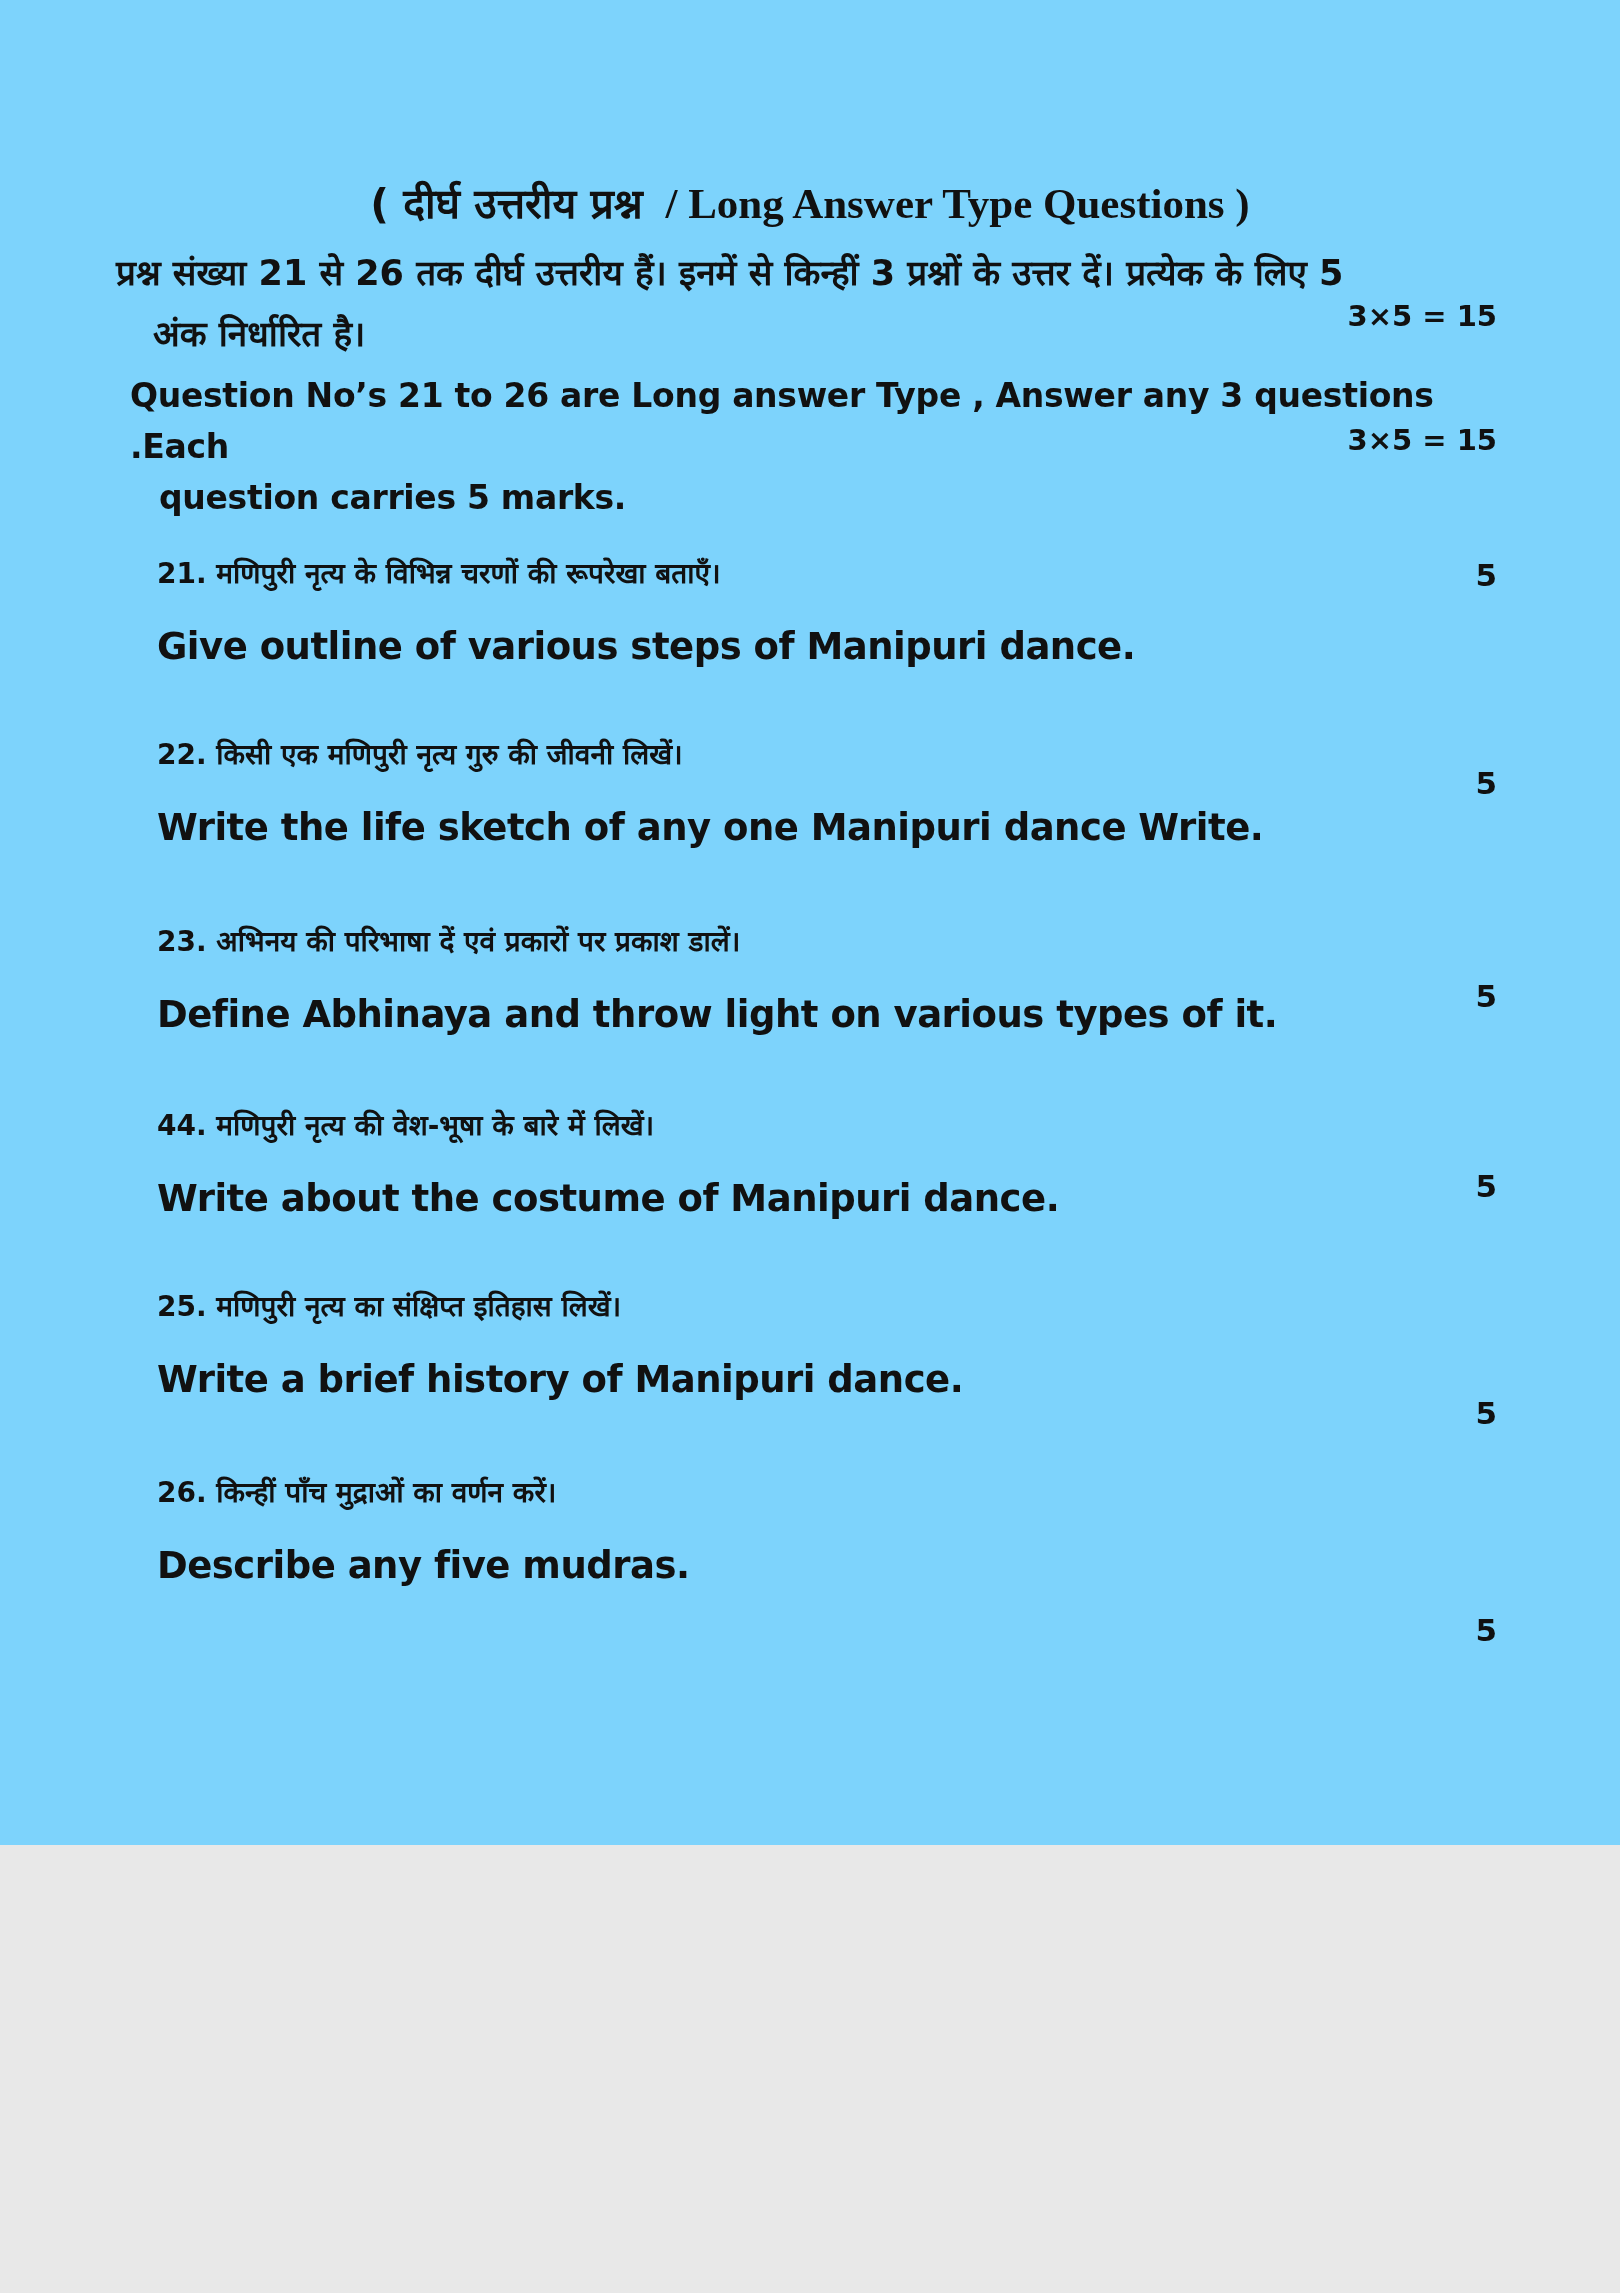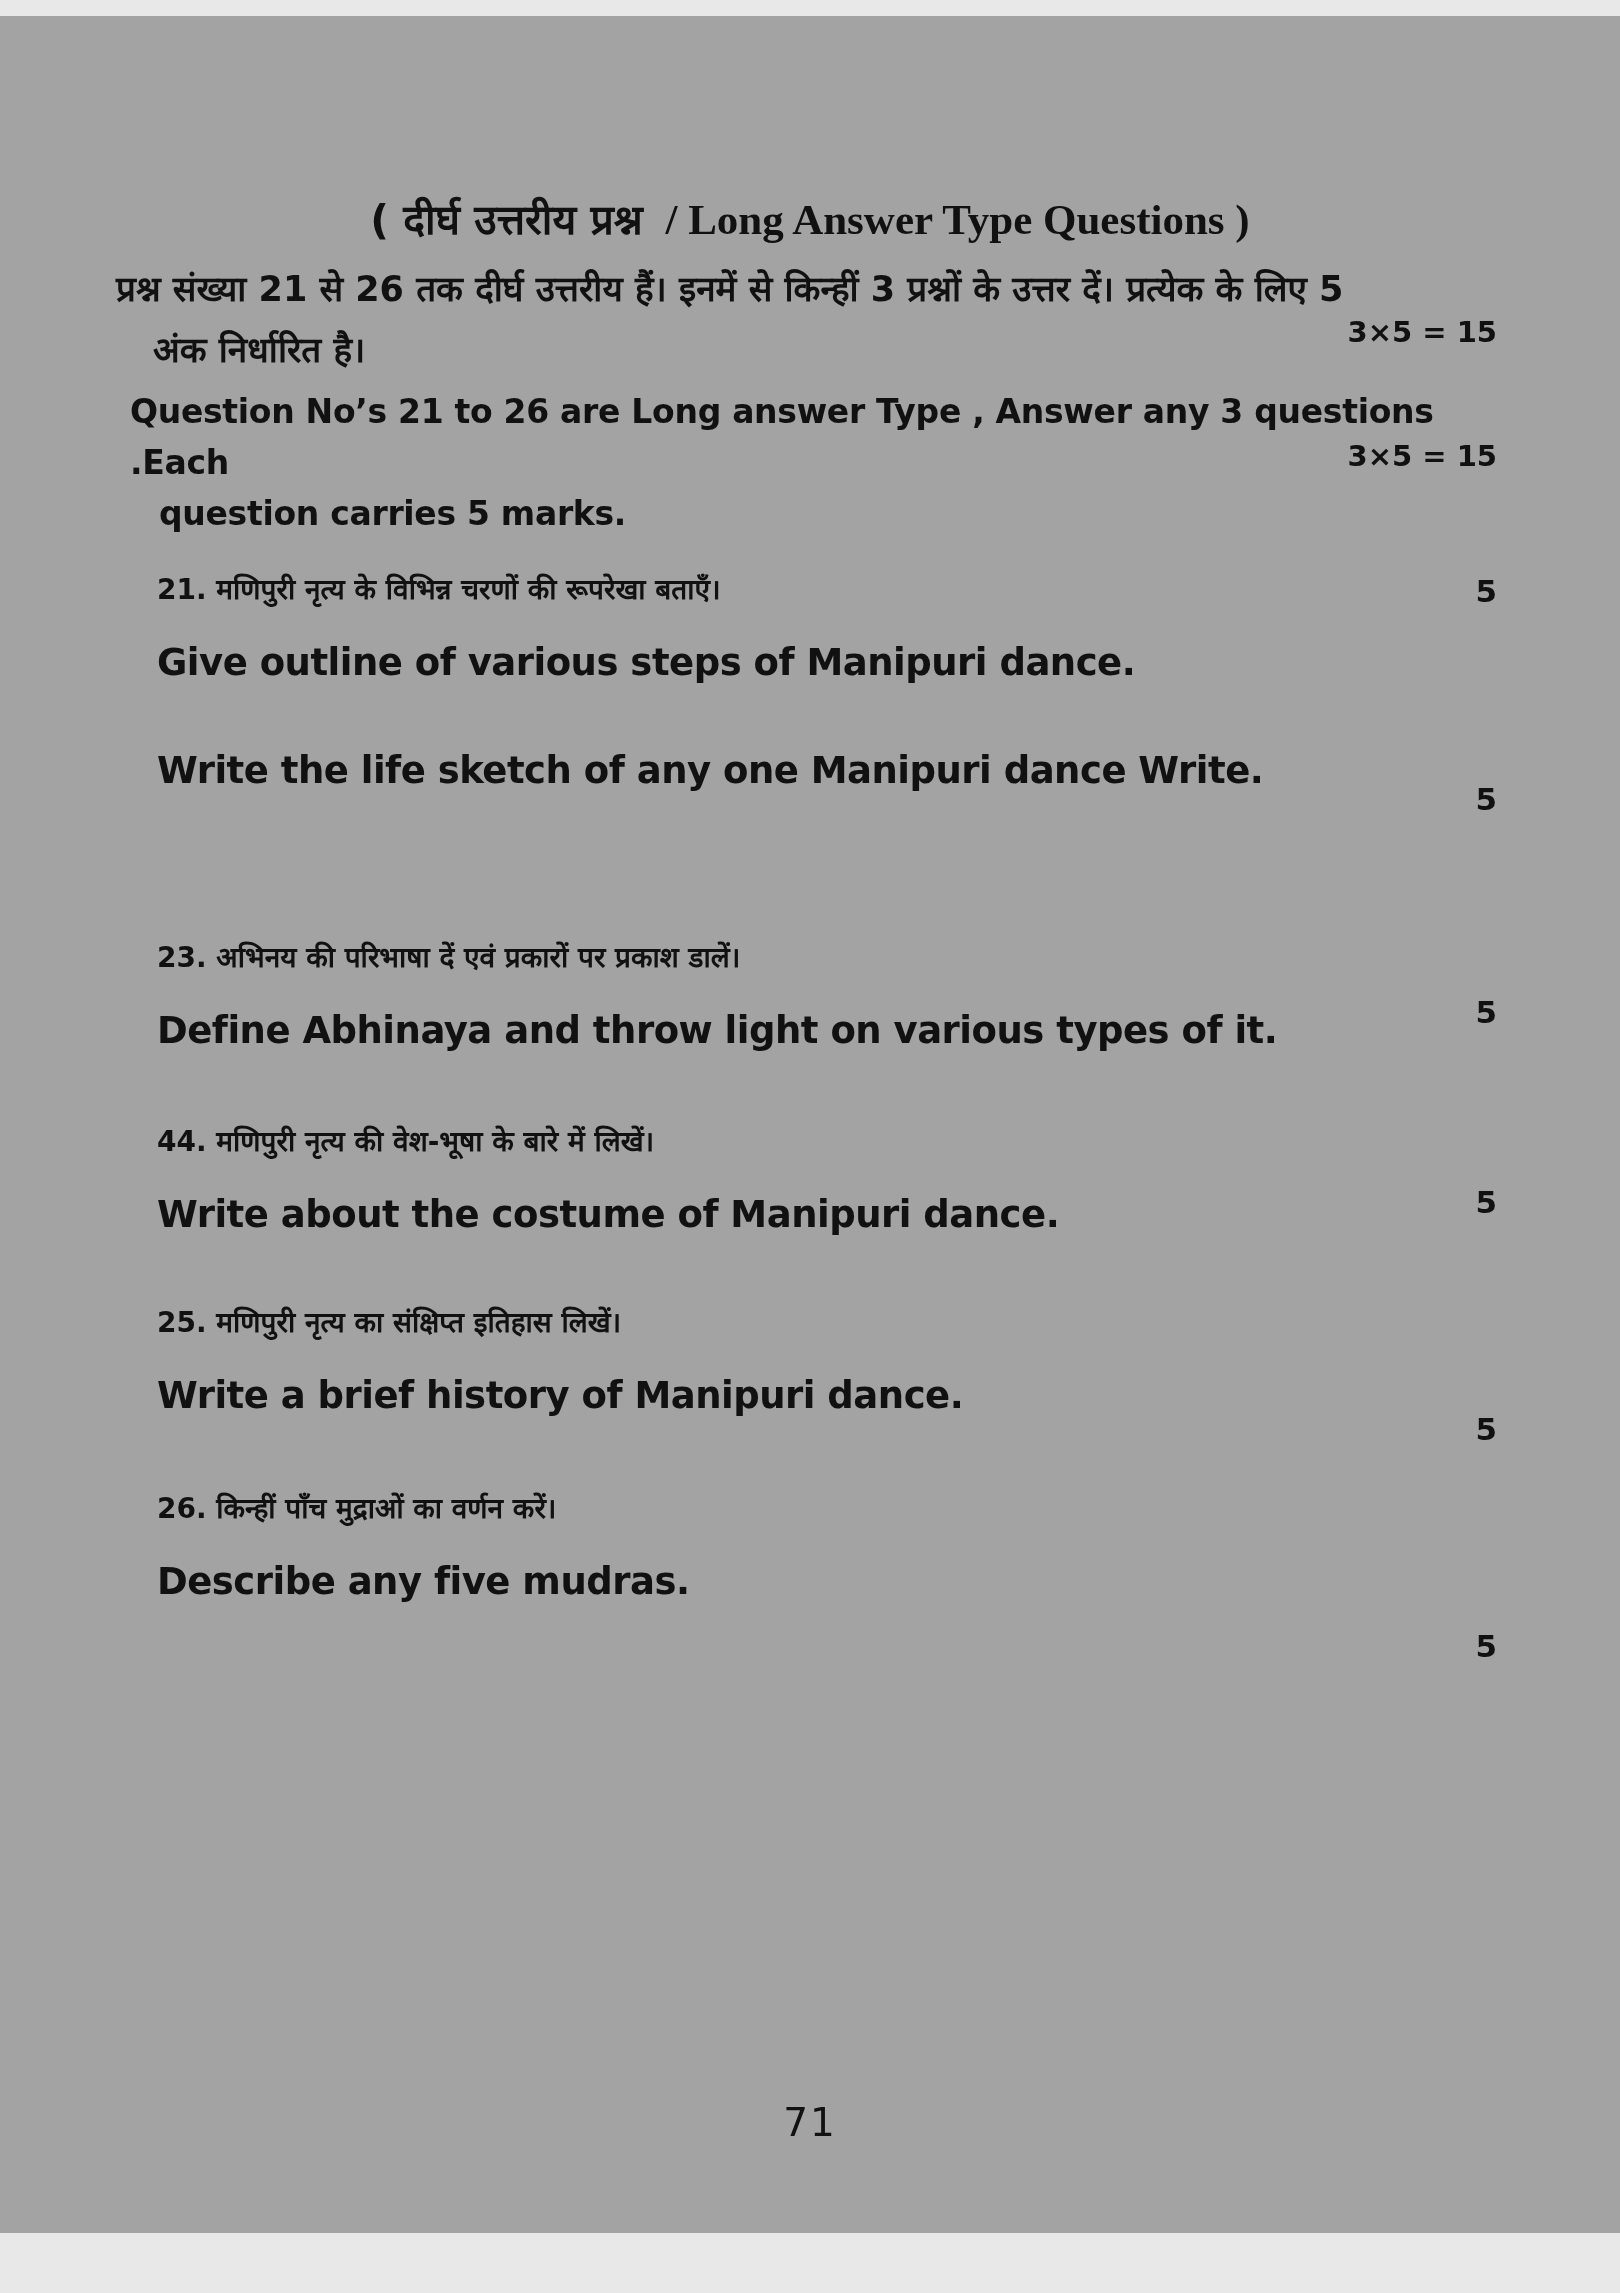--- a/index.html
+++ b/index.html
@@ -2,23 +2,23 @@
 <html><head>
 <meta charset="utf-8">
 <style>
   * { margin: 0; padding: 0; box-sizing: border-box; }
   html, body { background: #e8e8e8; }
   body { font-family: "DejaVu Sans", sans-serif; }
 
   .page {
     position: relative;
     width: 1620px;
-    height: 2217px;
-    margin: 16px auto;
-    background: #a3a3a3;
+    height: 1845px;
+    margin: 0 auto;
+    background: #7dd3fc;
     color: #111111;
     overflow: hidden;
   }
 
   .title {
     position: absolute;
     top: 174px;
     left: 0;
     width: 100%;
     text-align: center;
@@ -140,20 +140,21 @@
   </div>
   <span class="marks-eq m2">3×5 = 15</span>
 
   <div class="question q0">
     <div class="line-hi"><span>21.</span> <span>मणिपुरी नृत्य के विभिन्न चरणों की रूपरेखा बताएँ।</span></div>
     <div class="line-en">Give outline of various steps of Manipuri dance.</div>
   </div>
   <span class="marks-5 k0">5</span>
 
   <div class="question q1">
+    <div class="line-hi"><span>22.</span> <span>किसी एक मणिपुरी नृत्य गुरु की जीवनी लिखें।</span></div>
     <div class="line-en">Write the life sketch of any one Manipuri dance Write.</div>
   </div>
   <span class="marks-5 k1">5</span>
 
   <div class="question q2">
     <div class="line-hi"><span>23.</span> <span>अभिनय की परिभाषा दें एवं प्रकारों पर प्रकाश डालें।</span></div>
     <div class="line-en">Define Abhinaya and throw light on various types of it.</div>
   </div>
   <span class="marks-5 k2">5</span>
 

